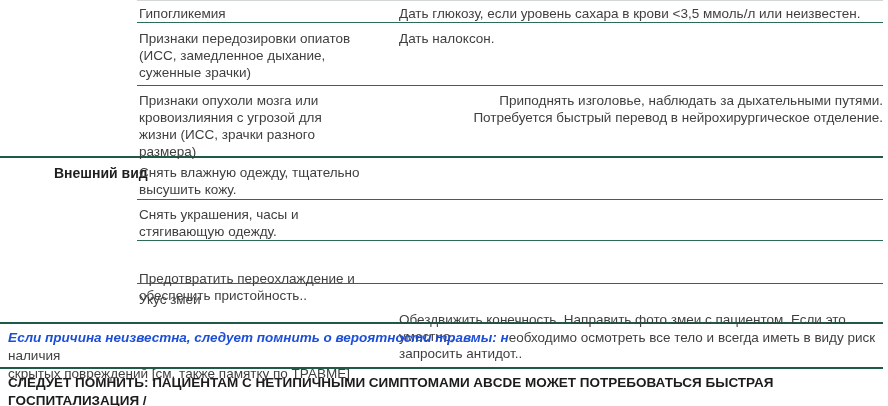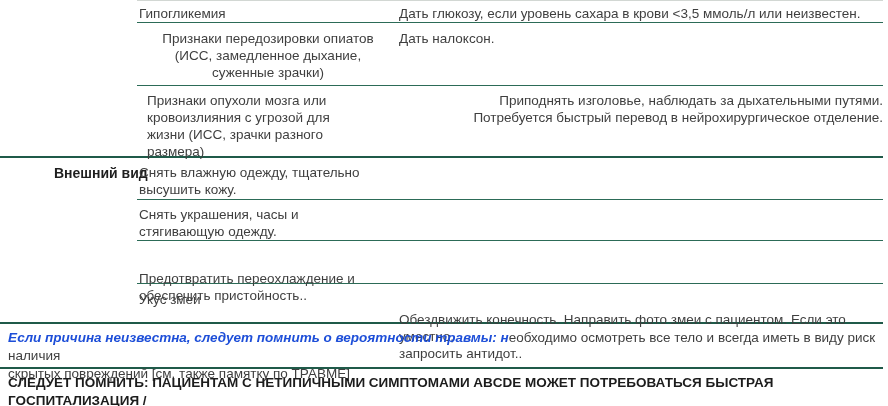--- a/index.html
+++ b/index.html
@@ -73,26 +73,26 @@
   <div class="hr full" style="top:156px;"></div>
   <div class="hr partial" style="top:199px;"></div>
   <div class="hr partial" style="top:240px;"></div>
   <div class="hr partial" style="top:283px;"></div>
   <div class="hr full" style="top:322px;"></div>
   <div class="hr full" style="top:367px;"></div>
 
   <div class="cell col2" style="top:5px;">Гипогликемия</div>
   <div class="cell col3" style="top:5px;">Дать глюкозу, если уровень сахара в крови &lt;3,5 ммоль/л или неизвестен.</div>
 
-  <div class="cell col2" style="top:30px;text-align:center;">Признаки передозировки опиатов
+  <div class="cell col2" style="top:30px;">Признаки передозировки опиатов
 (ИСС, замедленное дыхание,
 суженные зрачки)</div>
   <div class="cell col3" style="top:30px;">Дать налоксон.</div>
 
-  <div class="cell col2" style="top:92px;margin-left:8px;">Признаки опухоли мозга или
+  <div class="cell col2" style="top:92px;">Признаки опухоли мозга или
 кровоизлияния с угрозой для
 жизни (ИСС, зрачки разного
 размера)</div>
   <div class="cell col3" style="top:92px;text-align:right;">Приподнять изголовье, наблюдать за дыхательными путями.
 Потребуется быстрый перевод в нейрохирургическое отделение.</div>
 
   <div class="group-label" style="top:165px;padding-left:44px;">Внешний вид</div>
 
   <div class="cell col2" style="top:164px;">Снять влажную одежду, тщательно
 высушить кожу.</div>

